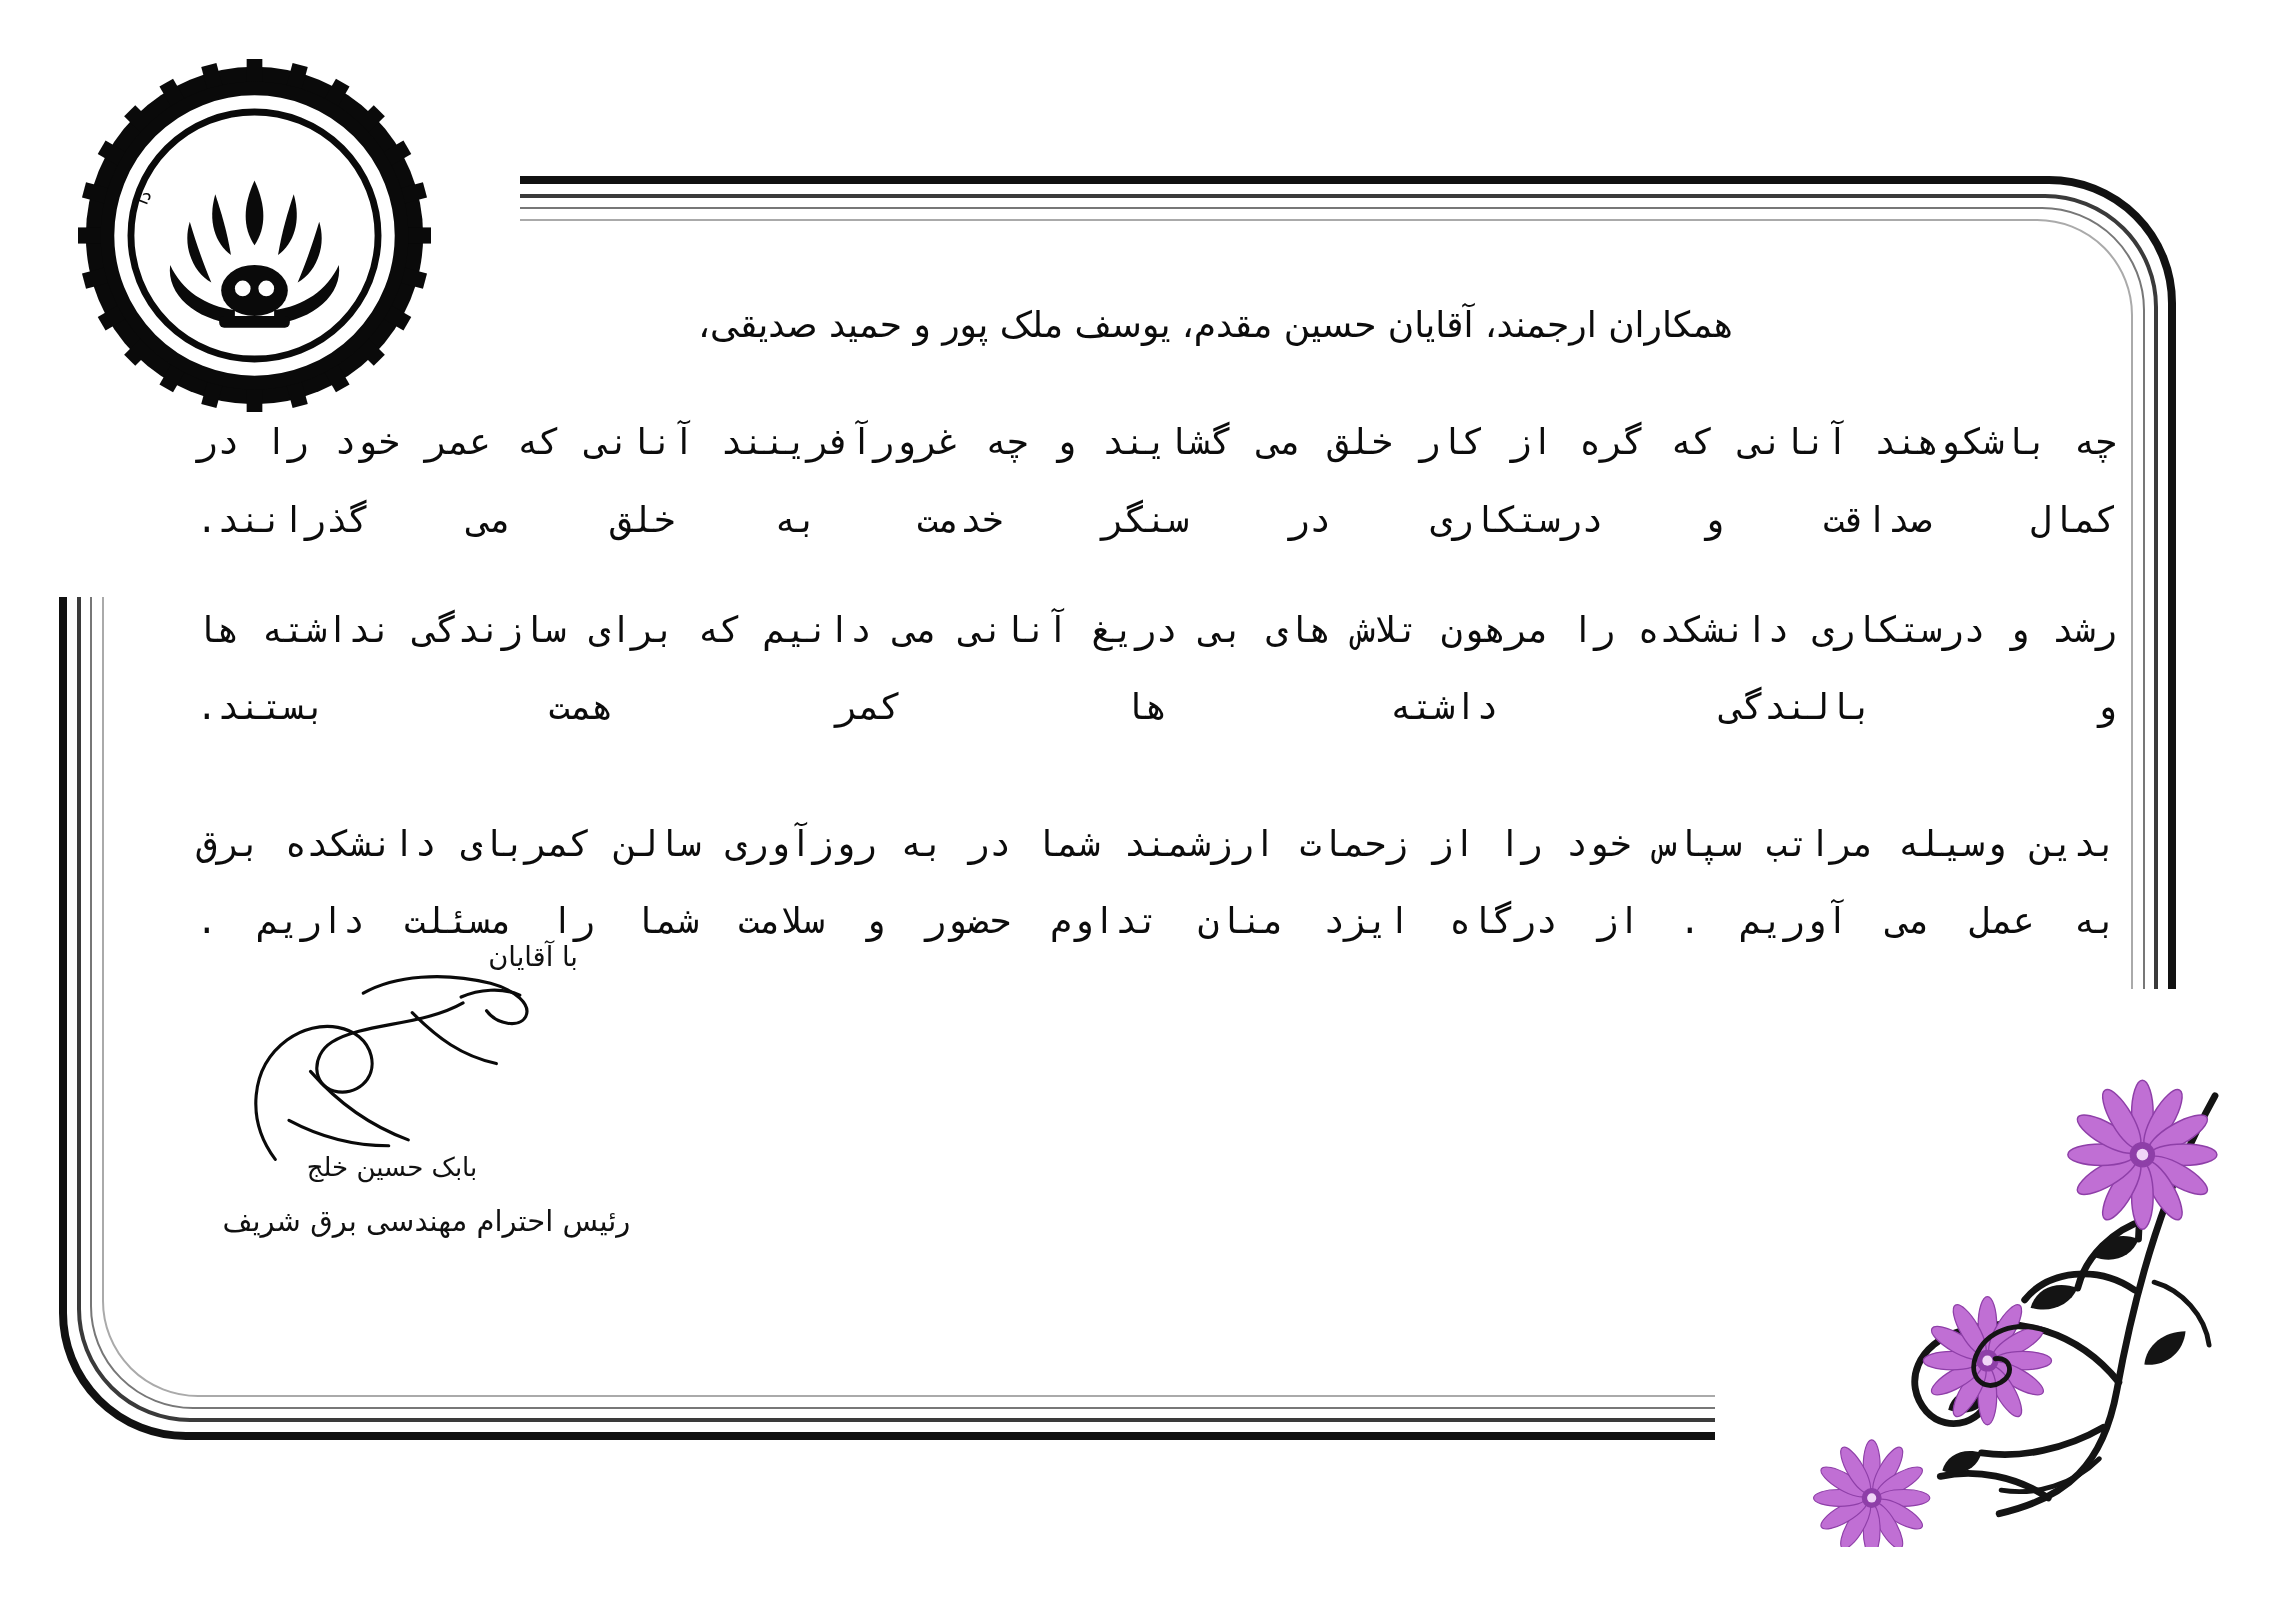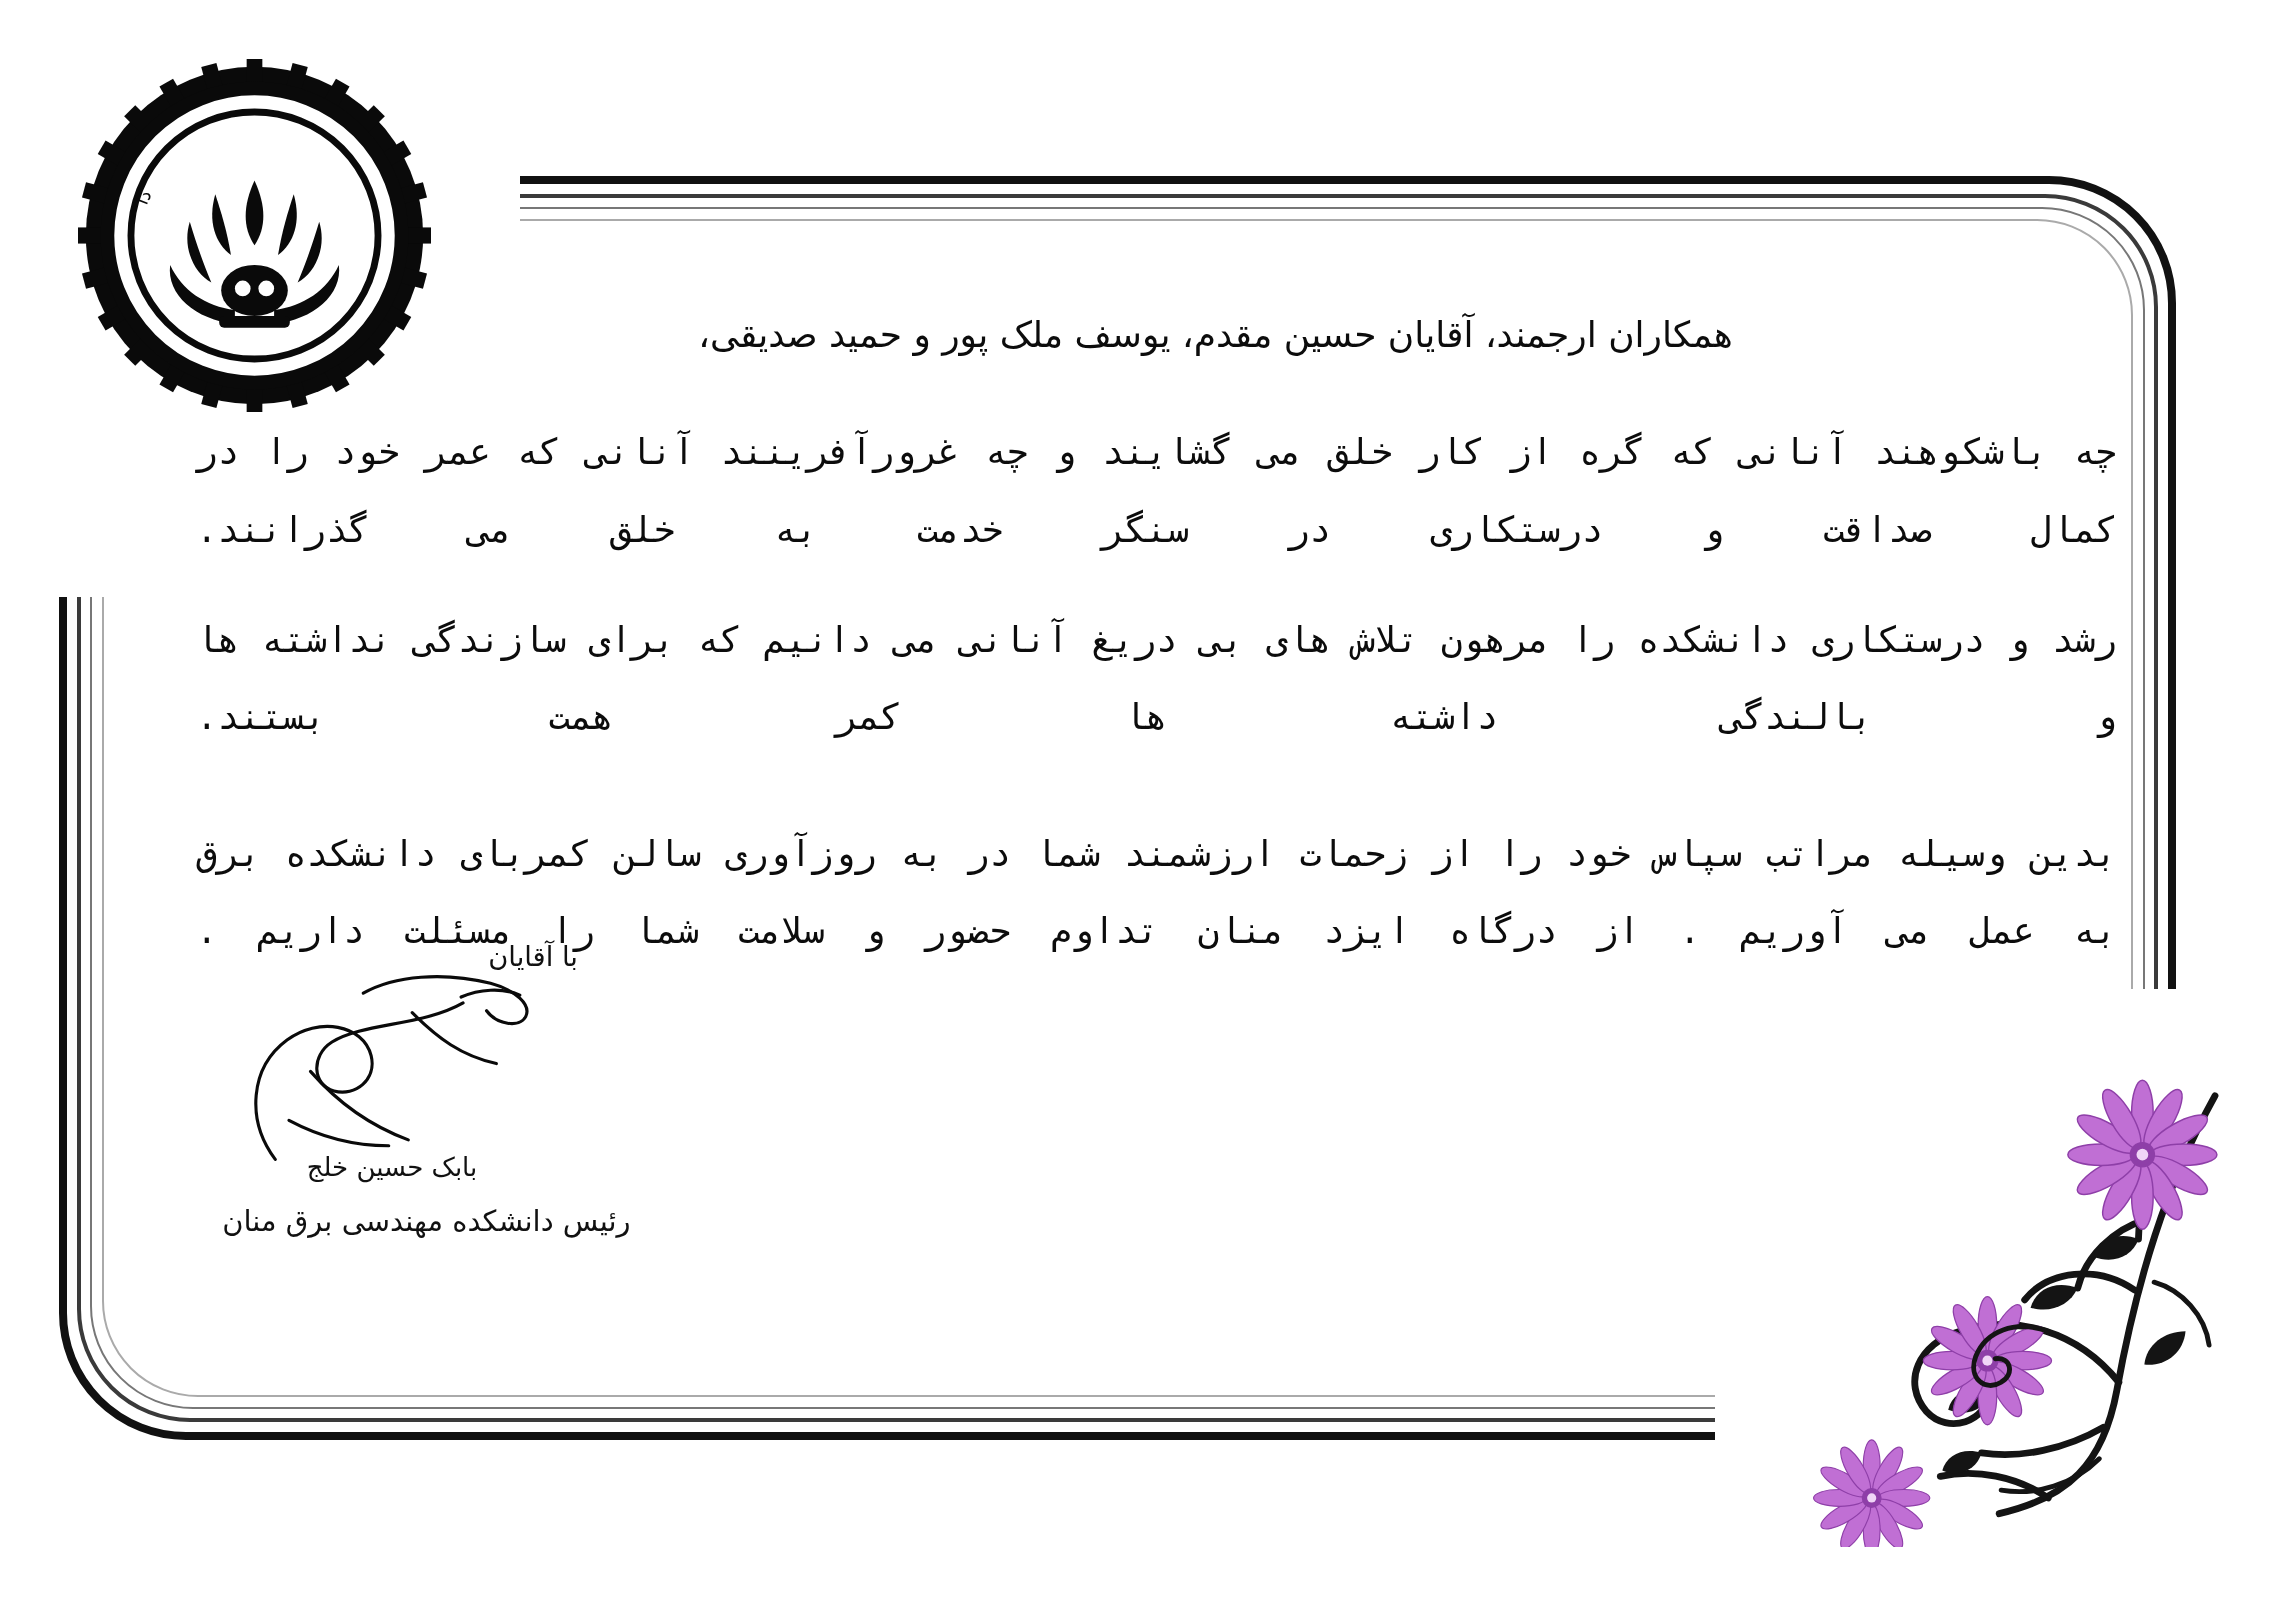--- a/index.html
+++ b/index.html
@@ -78,21 +78,21 @@
     left: 78px;
     top: 59px;
     width: 353px;
     height: 353px;
   }
 
   
   .content {
     position: absolute;
     left: 196px;
-    top: 304px;
+    top: 294px;
     width: 1921px;
     text-align: right;
     direction: rtl;
     color: #0c0c0c;
   }
   .salutation {
     font-size: 36px;
     line-height: 1.7;
     margin: 0 0 51px 0;
     padding-left: 118px;
@@ -262,21 +262,21 @@
     <g fill="none" stroke="#0a0a0a" stroke-width="3.2" stroke-linecap="round" stroke-linejoin="round">
       <path d="M60 210 C30 170 34 116 72 88 C104 64 150 72 158 104 C164 128 142 146 120 140 C98 134 96 104 118 90 C150 70 210 74 252 50"></path>
       <path d="M150 40 C182 22 232 18 280 30 C306 37 322 52 316 64 C310 76 286 72 276 58"></path>
       <path d="M200 60 C226 86 250 104 286 112"></path>
       <path d="M96 120 C124 152 158 176 196 190"></path>
       <path d="M250 44 C268 36 292 34 310 42"></path>
       <path d="M74 170 C104 186 140 196 176 196"></path>
     </g>
   </svg>
   <div class="sign-name">بابک حسین خلج</div>
-  <div class="sign-title">رئیس دانشکده مهندسی برق منان</div>
+  <div class="sign-title">رئیس احترام مهندسی برق شریف</div>
 </div>
 
 <div class="flowers">
   <svg viewBox="0 0 520 520" width="510" height="510" aria-hidden="true">
 
     <g fill="none" stroke="#141414" stroke-width="7" stroke-linecap="round">
       <path d="M470 60 C420 150 390 250 370 360 C356 436 320 470 250 486"></path>
       <path d="M372 352 C330 300 268 282 210 300 C168 312 150 352 176 382 C198 406 238 392 240 362"></path>
       <path d="M388 258 C350 232 300 238 276 268"></path>
       <path d="M400 186 C366 196 338 224 330 256"></path>

